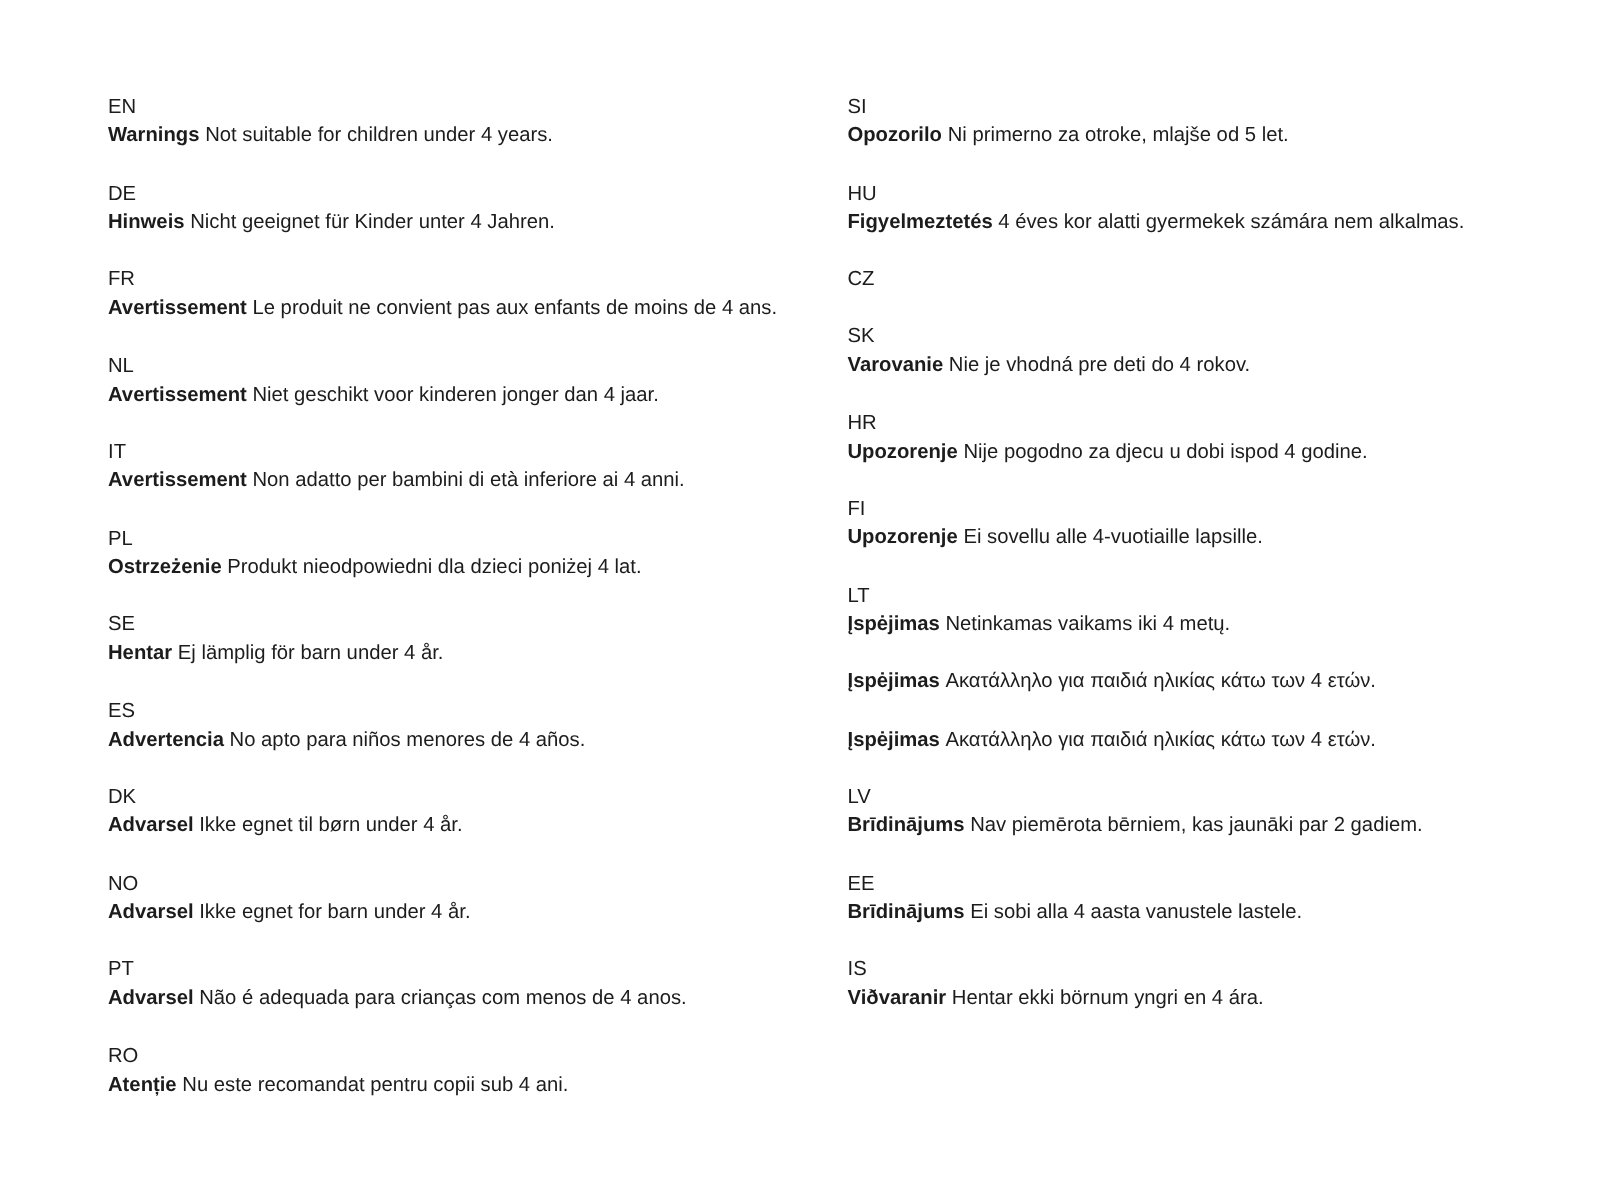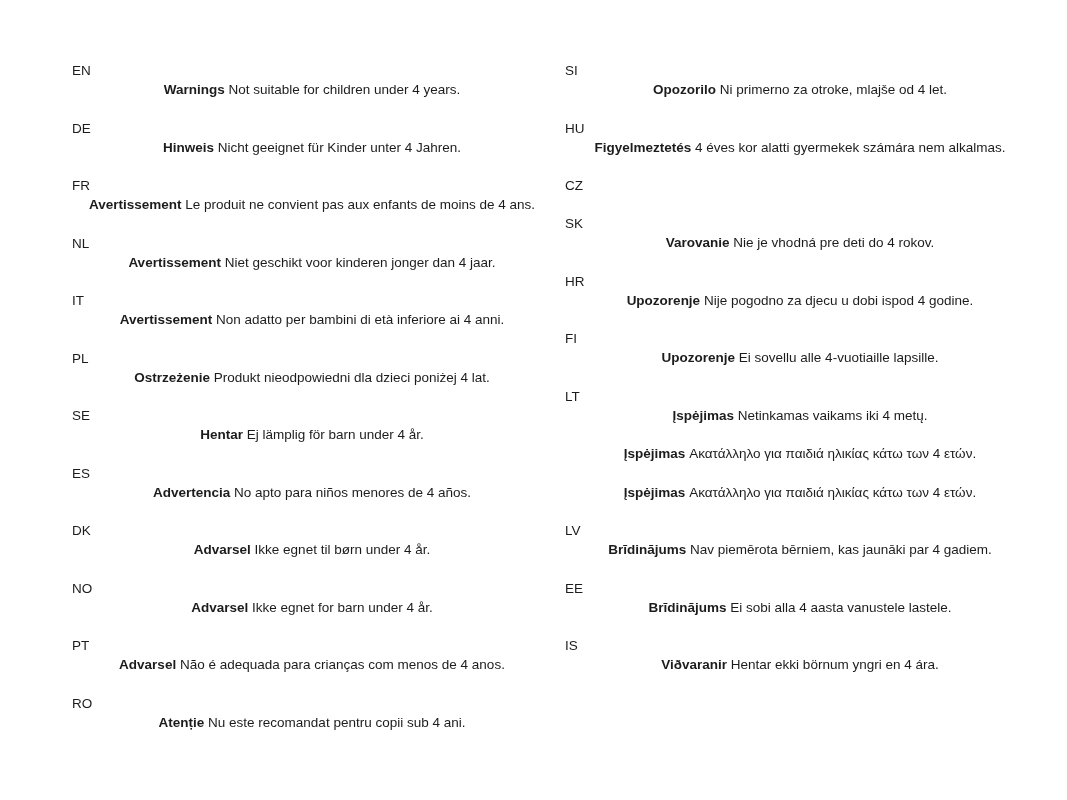--- a/index.html
+++ b/index.html
@@ -31,21 +31,20 @@
     line-height: 19px;
     font-weight: 400;
     color: #1c1c1c;
     white-space: nowrap;
   }
   .text-line {
     font-size: 13.5px;
     line-height: 19.5px;
     color: #1c1c1c;
     white-space: nowrap;
-    text-align: center;
   }
   .warning-label {
     font-weight: 700;
   }
 </style>
 </head>
 <body>
 
 <div class="sheet">
 
@@ -145,21 +144,21 @@
       <span class="warning-text">Nu este recomandat pentru copii sub 4 ani.</span>
     </div>
   </div>
 </div>
 
   <div class="col col-right">
   <div class="entry">
     <div class="code-line">SI</div>
     <div class="text-line">
       <span class="warning-label">Opozorilo</span>
-      <span class="warning-text">Ni primerno za otroke, mlajše od 4 let.</span>
+      <span class="warning-text">Ni primerno za otroke, mlajše od 5 let.</span>
     </div>
   </div>
 
   <div class="entry">
     <div class="code-line">HU</div>
     <div class="text-line">
       <span class="warning-label">Figyelmeztetés</span>
       <span class="warning-text">4 éves kor alatti gyermekek számára nem alkalmas.</span>
     </div>
   </div>
@@ -211,21 +210,21 @@
     <div class="text-line">
       <span class="warning-label">Įspėjimas</span>
       <span class="warning-text">Ακατάλληλο για παιδιά ηλικίας κάτω των 4 ετών.</span>
     </div>
   </div>
 
   <div class="entry">
     <div class="code-line">LV</div>
     <div class="text-line">
       <span class="warning-label">Brīdinājums</span>
-      <span class="warning-text">Nav piemērota bērniem, kas jaunāki par 4 gadiem.</span>
+      <span class="warning-text">Nav piemērota bērniem, kas jaunāki par 2 gadiem.</span>
     </div>
   </div>
 
   <div class="entry">
     <div class="code-line">EE</div>
     <div class="text-line">
       <span class="warning-label">Brīdinājums</span>
       <span class="warning-text">Ei sobi alla 4 aasta vanustele lastele.</span>
     </div>
   </div>

